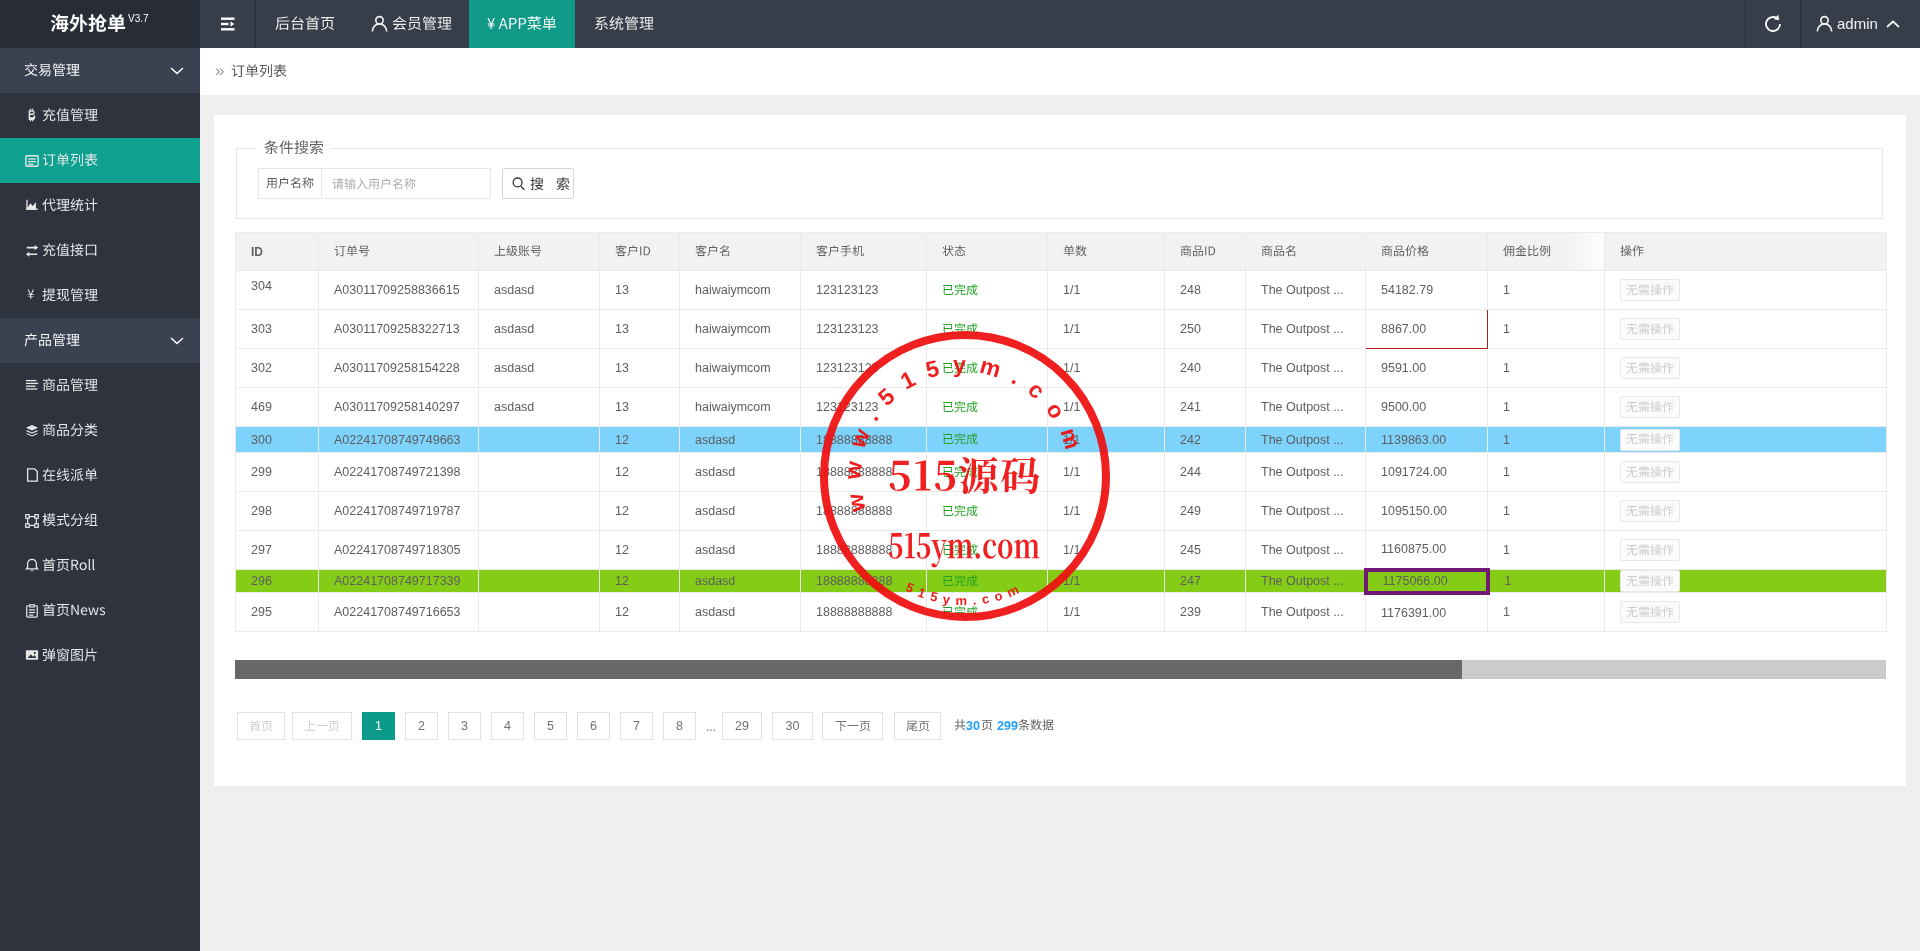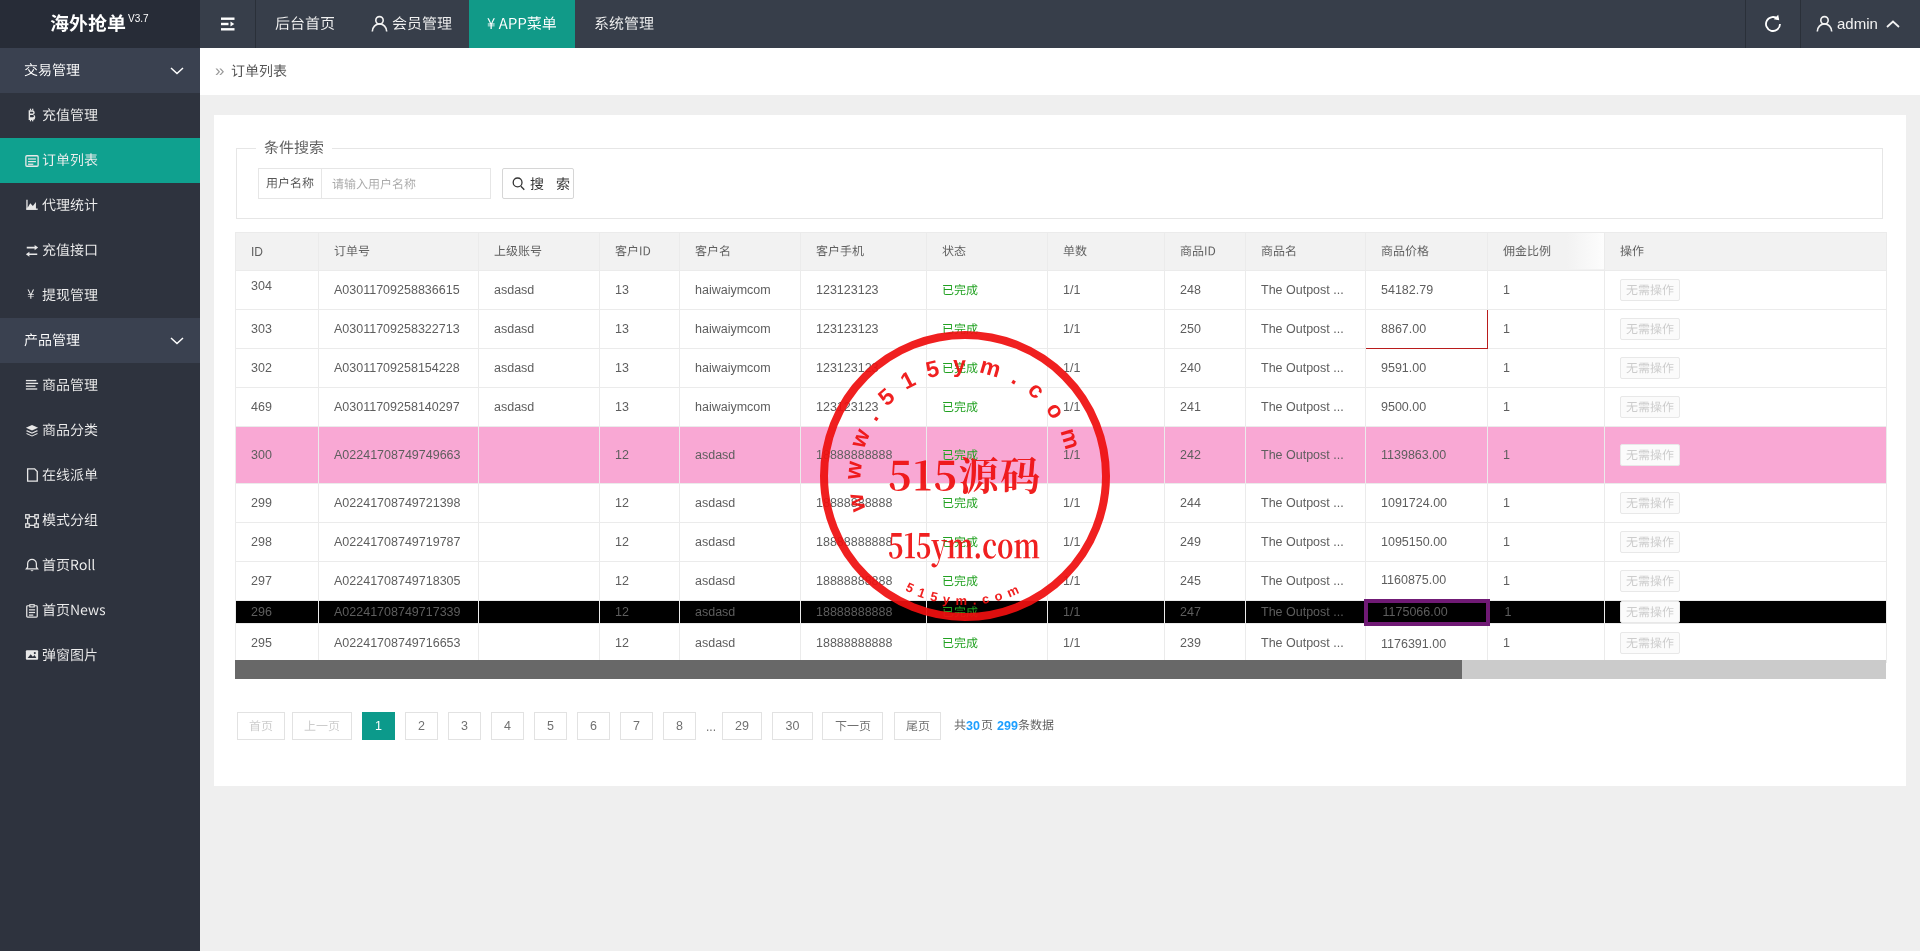--- a/index.html
+++ b/index.html
@@ -202,21 +202,21 @@
         <col style="width:121px">
         <col style="width:117px">
         <col style="width:81px">
         <col style="width:120px">
         <col style="width:122px">
         <col style="width:117px">
         <col style="width:282px">
       </colgroup>
       <tbody>
         <tr style="height:38px;background:#f2f2f2">
-          <th style="border:1px solid #ebebeb;padding:0 0 0 15px;text-align:left;font-weight:normal;font-size:12px;color:#606060">ID</th>
+          <th style="border:1px solid #ebebeb;padding:0 0 0 15px;text-align:left;font-weight:bold;font-size:12px;color:#606060">ID</th>
           <th style="border:1px solid #ebebeb;padding:0 0 0 15px;text-align:left;font-weight:normal;font-size:12px;color:#606060"><svg style="overflow:visible;vertical-align:-1.7px" width="36" height="12" viewBox="0 0 36 12">
               <path d="M1.4 1.1 2 0.5Q2.3 0.8 2.7 1.1Q3 1.5 3.3 1.8Q3.6 2.2 3.8 2.4L3.2 3.1Q3 2.8 2.7 2.4Q2.4 2.1 2 1.7Q1.7 1.4 1.4 1.1ZM0.6 4H3.3V4.9H0.6ZM4.8 1.2H11.5V2.1H4.8ZM8.4 1.6H9.4V10Q9.4 10.4 9.3 10.7Q9.1 10.9 8.8 11Q8.5 11.2 7.9 11.2Q7.3 11.2 6.5 11.2Q6.5 11.1 6.4 10.9Q6.3 10.7 6.3 10.5Q6.2 10.4 6.1 10.2Q6.6 10.3 7 10.3Q7.4 10.3 7.7 10.3Q8 10.3 8.1 10.3Q8.3 10.2 8.4 10.2Q8.4 10.1 8.4 9.9ZM2.5 11 2.3 10.1 2.6 9.7 5.3 7.9Q5.3 8.1 5.3 8.2Q5.4 8.4 5.4 8.5Q5.5 8.6 5.5 8.7Q4.6 9.4 4 9.8Q3.4 10.2 3.1 10.4Q2.8 10.6 2.7 10.8Q2.5 10.9 2.5 11ZM2.5 11Q2.4 10.9 2.3 10.7Q2.3 10.6 2.2 10.4Q2.1 10.3 2 10.2Q2.2 10.1 2.4 9.8Q2.6 9.6 2.6 9.2V4H3.5V10Q3.5 10 3.4 10Q3.3 10.1 3.1 10.2Q3 10.3 2.8 10.5Q2.7 10.6 2.6 10.7Q2.5 10.9 2.5 11Z M17.5 2.7H18.4V11.3H17.5ZM14.7 5.1V6.4H21.4V5.1ZM14.7 3.1V4.4H21.4V3.1ZM13.8 2.3H22.3V7.1H13.8ZM12.6 8.3H23.4V9.1H12.6ZM14.8 0.6 15.6 0.3Q16 0.7 16.3 1.2Q16.7 1.7 16.9 2.1L16.1 2.5Q15.9 2.1 15.5 1.6Q15.2 1.1 14.8 0.6ZM20.5 0.3 21.5 0.6Q21.1 1.2 20.7 1.8Q20.3 2.4 19.9 2.8L19.2 2.5Q19.4 2.2 19.7 1.8Q19.9 1.4 20.1 1Q20.4 0.6 20.5 0.3Z M27.1 1.5V3.2H32.8V1.5ZM26.2 0.7H33.8V4H26.2ZM24.8 5H35.2V5.9H24.8ZM27 7.2H33.1V8H27ZM32.8 7.2H33.8Q33.8 7.2 33.8 7.3Q33.8 7.4 33.8 7.5Q33.8 7.6 33.7 7.6Q33.6 8.6 33.4 9.3Q33.3 10 33.1 10.3Q32.9 10.7 32.7 10.9Q32.5 11.1 32.3 11.2Q32 11.2 31.7 11.2Q31.4 11.3 30.8 11.3Q30.3 11.2 29.6 11.2Q29.6 11 29.5 10.8Q29.5 10.5 29.3 10.3Q30 10.4 30.5 10.4Q31.1 10.4 31.4 10.4Q31.6 10.4 31.7 10.4Q31.9 10.4 32 10.3Q32.1 10.2 32.3 9.8Q32.4 9.5 32.6 8.9Q32.7 8.3 32.8 7.3ZM27.4 5.4 28.3 5.5Q28.2 6 28.1 6.4Q27.9 6.9 27.8 7.3Q27.6 7.7 27.5 8H26.4Q26.6 7.7 26.8 7.2Q26.9 6.8 27.1 6.3Q27.2 5.8 27.4 5.4Z" fill="#606060"></path>
             </svg></th>
           <th style="border:1px solid #ebebeb;padding:0 0 0 15px;text-align:left;font-weight:normal;font-size:12px;color:#606060"><svg style="overflow:visible;vertical-align:-1.7px" width="48" height="12" viewBox="0 0 48 12">
               <path d="M5.6 4.1H10.6V5H5.6ZM0.6 9.8H11.4V10.7H0.6ZM5.1 0.4H6.1V10.3H5.1Z M18.2 1.3 19.1 1.4Q19 3.5 18.7 5.4Q18.5 7.2 18.1 8.7Q17.6 10.2 16.7 11.3Q16.7 11.2 16.5 11.1Q16.4 11 16.2 10.9Q16.1 10.8 15.9 10.8Q16.8 9.7 17.3 8.3Q17.7 6.9 17.9 5.1Q18.1 3.4 18.2 1.3ZM16.8 1H21.5V1.9H16.8ZM20.7 4.3H22.5V5.1H20.5ZM22.2 4.3H22.4L22.6 4.3L23.1 4.5Q22.7 6.2 22 7.6Q21.3 8.9 20.4 9.8Q19.4 10.7 18.3 11.3Q18.2 11.2 18.1 11.1Q18 10.9 17.9 10.8Q17.7 10.7 17.6 10.6Q18.7 10.1 19.7 9.3Q20.6 8.4 21.2 7.2Q21.9 6 22.2 4.5ZM18.8 4.2Q19.2 5.5 19.9 6.8Q20.6 8.1 21.5 9Q22.5 10 23.6 10.5Q23.5 10.6 23.4 10.7Q23.3 10.9 23.2 11Q23 11.1 23 11.3Q21.8 10.6 20.9 9.6Q19.9 8.6 19.2 7.2Q18.5 5.9 18.1 4.4ZM21.2 1H22.1Q21.9 1.7 21.7 2.4Q21.5 3.2 21.3 3.9Q21.1 4.6 20.9 5.1H20Q20.2 4.6 20.4 3.9Q20.6 3.1 20.8 2.4Q21 1.7 21.2 1ZM12.7 8.2Q12.7 8.1 12.7 8Q12.6 7.8 12.6 7.6Q12.5 7.5 12.5 7.4Q12.7 7.3 12.9 7.1Q13.1 6.9 13.4 6.6Q13.5 6.4 13.8 6Q14.1 5.6 14.5 5.1Q14.9 4.6 15.3 4Q15.6 3.4 16 2.7L16.7 3.2Q16 4.5 15.1 5.6Q14.2 6.8 13.3 7.7V7.7Q13.3 7.7 13.3 7.8Q13.2 7.8 13 7.9Q12.9 8 12.8 8Q12.7 8.1 12.7 8.2ZM12.7 8.2 12.7 7.4 13.1 7.1 16.5 6.1Q16.6 6.3 16.6 6.5Q16.6 6.7 16.6 6.9Q15.4 7.3 14.7 7.5Q14 7.7 13.6 7.8Q13.2 8 13 8Q12.8 8.1 12.7 8.2ZM12.7 5.2Q12.6 5.2 12.6 5Q12.5 4.8 12.5 4.7Q12.4 4.5 12.4 4.4Q12.5 4.4 12.7 4.2Q12.9 4 13.1 3.7Q13.2 3.5 13.4 3.2Q13.6 2.8 13.8 2.3Q14.1 1.9 14.3 1.3Q14.6 0.8 14.8 0.2L15.6 0.6Q15.3 1.4 14.9 2.1Q14.5 2.9 14.1 3.5Q13.6 4.2 13.2 4.8V4.8Q13.2 4.8 13.1 4.8Q13 4.9 12.9 4.9Q12.8 5 12.7 5.1Q12.7 5.2 12.7 5.2ZM12.7 5.2 12.6 4.6 13.1 4.3 15.3 4.1Q15.3 4.2 15.3 4.4Q15.3 4.7 15.3 4.8Q14.5 4.9 14 5Q13.5 5 13.3 5.1Q13 5.1 12.9 5.2Q12.7 5.2 12.7 5.2ZM12.5 9.6Q13 9.5 13.7 9.2Q14.4 9 15.1 8.7Q15.9 8.5 16.6 8.2L16.8 9Q15.7 9.4 14.6 9.8Q13.6 10.2 12.7 10.5Z M26.6 2.3H27.3V5.8Q27.3 6.4 27.2 7.2Q27.1 7.9 26.9 8.6Q26.7 9.4 26.2 10Q25.7 10.7 24.9 11.2Q24.9 11.1 24.7 10.9Q24.6 10.8 24.4 10.7Q25.2 10.2 25.6 9.6Q26.1 9 26.2 8.3Q26.4 7.7 26.5 7Q26.6 6.3 26.6 5.8ZM27 8.8 27.5 8.3Q27.8 8.7 28.1 9.1Q28.4 9.4 28.7 9.8Q28.9 10.1 29.1 10.4L28.5 10.9Q28.3 10.6 28.1 10.2Q27.8 9.9 27.6 9.5Q27.3 9.1 27 8.8ZM25 0.8H28.8V8.2H28.1V1.6H25.7V8.2H25ZM29.1 4.9H35.3V5.8H29.1ZM32.7 5.4Q33 6.4 33.4 7.4Q33.8 8.4 34.3 9.1Q34.9 9.9 35.6 10.3Q35.5 10.4 35.4 10.5Q35.3 10.6 35.2 10.8Q35 10.9 35 11Q34.2 10.5 33.6 9.7Q33.1 8.8 32.6 7.8Q32.2 6.7 32 5.6ZM30 11.3Q30 11.2 29.9 11.1Q29.8 11 29.8 10.8Q29.7 10.7 29.6 10.6Q29.8 10.5 30 10.4Q30.2 10.2 30.2 9.8V0.5H31V10.5Q31 10.5 30.9 10.6Q30.8 10.6 30.6 10.7Q30.5 10.8 30.4 10.9Q30.2 11 30.1 11.1Q30 11.3 30 11.3ZM34.1 0.8 34.9 1Q34.6 1.7 34.1 2.3Q33.7 3 33.1 3.6Q32.6 4.1 32.1 4.5Q32 4.5 31.9 4.3Q31.8 4.2 31.6 4.1Q31.5 4 31.4 3.9Q32.2 3.3 32.9 2.5Q33.6 1.7 34.1 0.8ZM30 11.3 29.9 10.6 30.3 10.2 32.8 9.3Q32.8 9.5 32.8 9.7Q32.8 9.9 32.9 10.1Q32 10.4 31.5 10.7Q30.9 10.9 30.6 11Q30.3 11.1 30.2 11.2Q30.1 11.3 30 11.3Z M39.1 1.5V3.2H44.8V1.5ZM38.2 0.7H45.8V4H38.2ZM36.8 5H47.2V5.9H36.8ZM39 7.2H45.1V8H39ZM44.8 7.2H45.8Q45.8 7.2 45.8 7.3Q45.8 7.4 45.8 7.5Q45.8 7.6 45.7 7.6Q45.6 8.6 45.4 9.3Q45.3 10 45.1 10.3Q44.9 10.7 44.7 10.9Q44.5 11.1 44.3 11.2Q44 11.2 43.7 11.2Q43.4 11.3 42.8 11.3Q42.3 11.2 41.6 11.2Q41.6 11 41.5 10.8Q41.5 10.5 41.3 10.3Q42 10.4 42.5 10.4Q43.1 10.4 43.4 10.4Q43.6 10.4 43.7 10.4Q43.9 10.4 44 10.3Q44.1 10.2 44.3 9.8Q44.4 9.5 44.6 8.9Q44.7 8.3 44.8 7.3ZM39.4 5.4 40.3 5.5Q40.2 6 40.1 6.4Q39.9 6.9 39.8 7.3Q39.6 7.7 39.5 8H38.4Q38.6 7.7 38.8 7.2Q38.9 6.8 39.1 6.3Q39.2 5.8 39.4 5.4Z" fill="#606060"></path>
             </svg></th>
           <th style="border:1px solid #ebebeb;padding:0 0 0 15px;text-align:left;font-weight:normal;font-size:12px;color:#606060"><svg style="overflow:visible;vertical-align:-1.7px" width="36" height="12" viewBox="0 0 36 12">
               <path d="M4.5 2.4 5.5 2.5Q4.9 3.4 4 4.2Q3 5.1 1.7 5.7Q1.6 5.6 1.5 5.5Q1.4 5.4 1.3 5.3Q1.2 5.1 1.1 5.1Q2.4 4.5 3.2 3.8Q4.1 3.1 4.5 2.4ZM4.4 3.3H8.6V4H3.8ZM8.4 3.3H8.5L8.7 3.2L9.3 3.6Q8.7 4.5 7.8 5.3Q6.8 6 5.7 6.6Q4.6 7.2 3.3 7.6Q2.1 8 0.9 8.2Q0.8 8.1 0.8 8Q0.7 7.8 0.6 7.7Q0.5 7.5 0.4 7.4Q1.6 7.2 2.8 6.9Q4 6.5 5 6Q6.1 5.5 7 4.8Q7.8 4.2 8.4 3.4ZM4.1 3.8Q4.8 4.7 5.9 5.4Q7.1 6.1 8.5 6.5Q10 7 11.6 7.2Q11.5 7.3 11.4 7.4Q11.3 7.6 11.2 7.8Q11.1 7.9 11 8Q9.4 7.8 7.9 7.3Q6.5 6.8 5.3 6Q4.1 5.2 3.3 4.2ZM2.8 7.6H9.3V11.3H8.4V8.3H3.7V11.3H2.8ZM3.3 10.1H8.9V10.9H3.3ZM0.9 1.3H11.1V3.6H10.2V2.2H1.8V3.6H0.9ZM5.2 0.4 6.1 0.1Q6.3 0.5 6.5 0.9Q6.8 1.3 6.9 1.7L6 1.9Q5.9 1.6 5.6 1.2Q5.4 0.7 5.2 0.4Z M14 2.1H15V4.7Q15 5.4 14.9 6.3Q14.8 7.2 14.7 8.1Q14.5 9 14.1 9.8Q13.8 10.6 13.2 11.3Q13.1 11.3 13 11.2Q12.8 11 12.7 10.9Q12.5 10.9 12.4 10.8Q13 10.1 13.3 9.4Q13.6 8.6 13.8 7.8Q13.9 7 14 6.2Q14 5.4 14 4.7ZM17.3 0.4 18.2 0.2Q18.4 0.6 18.6 1.1Q18.8 1.6 18.9 1.9L18 2.2Q17.9 1.8 17.7 1.3Q17.5 0.8 17.3 0.4ZM14.6 2.1H22.1V7H21.2V2.9H14.6ZM14.6 5.4H21.7V6.2H14.6Z M25.2 10.3V1.5H26.3V10.3Z M28.7 10.3V1.5H30.9Q32.3 1.5 33.2 2Q34.1 2.5 34.6 3.5Q35.1 4.5 35.1 5.9Q35.1 7.3 34.6 8.3Q34.1 9.3 33.2 9.8Q32.3 10.3 31 10.3ZM29.8 9.4H30.8Q31.9 9.4 32.6 9Q33.2 8.6 33.6 7.8Q33.9 7 33.9 5.9Q33.9 4.8 33.6 4Q33.2 3.2 32.6 2.8Q31.9 2.4 30.8 2.4H29.8Z" fill="#606060"></path>
             </svg></th>
           <th style="border:1px solid #ebebeb;padding:0 0 0 15px;text-align:left;font-weight:normal;font-size:12px;color:#606060"><svg style="overflow:visible;vertical-align:-1.7px" width="36" height="12" viewBox="0 0 36 12">
@@ -316,21 +316,21 @@
             </svg></td>
           <td style="border:1px solid #ebebeb;padding:0 0 0 15px;overflow:hidden;white-space:nowrap">1/1</td>
           <td style="border:1px solid #ebebeb;padding:0 0 0 15px;overflow:hidden;white-space:nowrap">241</td>
           <td style="border:1px solid #ebebeb;padding:0 0 0 15px;overflow:hidden;white-space:nowrap">The Outpost ...</td>
           <td style="border:1px solid #ebebeb;padding:0 0 0 15px;overflow:hidden;white-space:nowrap">9500.00</td>
           <td style="border:1px solid #ebebeb;padding:0 0 0 15px;overflow:hidden;white-space:nowrap">1</td>
           <td style="border:1px solid #ebebeb;padding:0 0 0 15px;overflow:hidden;white-space:nowrap"><div style="display:inline-block;width:60px;height:22px;border:1px solid #e8e8e8;border-radius:2px;background:#fbfbfb;text-align:center;line-height:20px"><svg style="overflow:visible;vertical-align:-1.7px" width="48" height="12" viewBox="0 0 48 12">
                 <path d="M0.6 4.6H11.4V5.5H0.6ZM1.4 1H10.7V1.9H1.4ZM6.1 5.3H7.1V9.6Q7.1 9.9 7.2 10Q7.3 10.1 7.8 10.1Q7.9 10.1 8.2 10.1Q8.5 10.1 8.8 10.1Q9.2 10.1 9.5 10.1Q9.8 10.1 9.9 10.1Q10.2 10.1 10.3 10Q10.5 9.8 10.6 9.4Q10.6 9 10.6 8.2Q10.8 8.3 10.9 8.4Q11.1 8.4 11.2 8.5Q11.4 8.5 11.5 8.6Q11.5 9.5 11.3 10.1Q11.2 10.6 10.9 10.8Q10.5 11 10 11Q9.9 11 9.7 11Q9.4 11 9.1 11Q8.8 11 8.5 11Q8.2 11 8 11Q7.8 11 7.7 11Q7.1 11 6.7 10.9Q6.4 10.7 6.3 10.4Q6.1 10.1 6.1 9.6ZM5.4 1.4H6.3Q6.3 2.3 6.2 3.2Q6.1 4.1 6 5.1Q5.8 6 5.5 6.9Q5.1 7.8 4.6 8.6Q4 9.4 3.2 10.1Q2.3 10.8 1.1 11.3Q1 11.1 0.8 10.9Q0.6 10.7 0.5 10.5Q1.7 10.1 2.5 9.5Q3.3 8.8 3.8 8.1Q4.4 7.3 4.7 6.5Q5 5.7 5.1 4.8Q5.2 3.9 5.3 3.1Q5.3 2.2 5.4 1.4Z M13.6 0.7H22.4V1.4H13.6ZM12.8 6H23.3V6.8H12.8ZM14.3 3.5H16.9V4.1H14.3ZM14.1 4.7H16.9V5.3H14.1ZM19 4.7H22V5.3H19ZM19 3.5H21.7V4.1H19ZM17.5 1H18.4V5.6H17.5ZM16.3 8.1H17.2V11.2H16.3ZM19 8.1H19.8V11.2H19ZM12.9 2.1H23.1V4.4H22.3V2.8H13.7V4.4H12.9ZM13.7 7.6H21.9V8.4H14.6V11.3H13.7ZM21.7 7.6H22.6V10.4Q22.6 10.7 22.5 10.9Q22.4 11 22.2 11.1Q22 11.2 21.6 11.3Q21.3 11.3 20.8 11.3Q20.8 11.1 20.7 10.9Q20.6 10.7 20.5 10.5Q20.9 10.5 21.2 10.5Q21.4 10.5 21.5 10.5Q21.6 10.5 21.7 10.5Q21.7 10.5 21.7 10.4ZM17.5 6.3 18.5 6.4Q18.4 6.8 18.2 7.3Q18 7.8 17.8 8.1L17.1 8Q17.2 7.7 17.3 7.2Q17.5 6.7 17.5 6.3Z M24.4 6.6Q25.1 6.4 26 6.1Q26.9 5.8 27.8 5.4L28 6.2Q27.1 6.6 26.2 6.9Q25.4 7.2 24.7 7.5ZM24.6 2.7H27.9V3.5H24.6ZM25.9 0.2H26.8V10.2Q26.8 10.6 26.7 10.8Q26.6 10.9 26.4 11Q26.2 11.2 25.9 11.2Q25.6 11.2 25.1 11.2Q25.1 11 25 10.8Q25 10.6 24.9 10.4Q25.2 10.4 25.4 10.4Q25.7 10.4 25.7 10.4Q25.9 10.4 25.9 10.2ZM30.3 1.4V2.7H33.1V1.4ZM29.5 0.7H33.9V3.4H29.5ZM29 4.6V5.9H30.6V4.6ZM28.3 3.9H31.4V6.6H28.3ZM32.8 4.6V5.9H34.4V4.6ZM32 3.9H35.2V6.6H32ZM28.1 7.5H35.4V8.3H28.1ZM31.3 6.6H32.1V11.3H31.3ZM31.1 7.8 31.8 8.1Q31.4 8.7 30.7 9.3Q30.1 9.9 29.4 10.3Q28.6 10.7 27.9 11Q27.8 10.8 27.6 10.6Q27.5 10.4 27.3 10.3Q28 10.1 28.8 9.7Q29.5 9.3 30.1 8.8Q30.7 8.4 31.1 7.8ZM32.4 7.9Q32.7 8.4 33.3 8.8Q33.8 9.3 34.4 9.6Q35 10 35.6 10.2Q35.5 10.3 35.4 10.4Q35.3 10.5 35.2 10.7Q35.1 10.8 35 10.9Q34.4 10.6 33.8 10.2Q33.2 9.8 32.6 9.3Q32.1 8.7 31.7 8.2Z M41.8 2.2H47.5V3.1H41.4ZM43.3 4.8H47.3V5.7H43.3ZM43.3 7.5H47.4V8.3H43.3ZM42.9 2.5H43.8V11.3H42.9ZM42.3 0.4 43.2 0.6Q42.8 1.6 42.4 2.5Q41.9 3.4 41.4 4.2Q40.9 5 40.4 5.6Q40.3 5.6 40.2 5.4Q40 5.3 39.9 5.2Q39.8 5.1 39.7 5Q40.2 4.5 40.7 3.7Q41.2 3 41.6 2.1Q42 1.3 42.3 0.4ZM39.4 0.3 40.3 0.6Q39.9 1.6 39.4 2.6Q38.8 3.6 38.2 4.4Q37.6 5.3 37 6Q36.9 5.9 36.8 5.7Q36.7 5.5 36.6 5.3Q36.5 5.2 36.4 5.1Q37 4.5 37.6 3.7Q38.1 3 38.6 2.1Q39.1 1.2 39.4 0.3ZM38.1 3.4 39 2.5 39 2.5V11.3H38.1Z" fill="#cccccc"></path>
               </svg></div></td>
         </tr>
-        <tr style="height:57px;background:#f9a8d4">
+        <tr style="height:26px;background:#7dd3fc">
           <td style="border:1px solid #ebebeb;padding:0 0 0 15px;overflow:hidden;white-space:nowrap">300</td>
           <td style="border:1px solid #ebebeb;padding:0 0 0 15px;overflow:hidden;white-space:nowrap">A02241708749749663</td>
           <td style="border:1px solid #ebebeb;padding:0 0 0 15px;overflow:hidden;white-space:nowrap"></td>
           <td style="border:1px solid #ebebeb;padding:0 0 0 15px;overflow:hidden;white-space:nowrap">12</td>
           <td style="border:1px solid #ebebeb;padding:0 0 0 15px;overflow:hidden;white-space:nowrap">asdasd</td>
           <td style="border:1px solid #ebebeb;padding:0 0 0 15px;overflow:hidden;white-space:nowrap">18888888888</td>
           <td style="border:1px solid #ebebeb;padding:0 0 0 15px;overflow:hidden;white-space:nowrap"><svg style="overflow:visible;vertical-align:-1.7px" width="36" height="12" viewBox="0 0 36 12">
               <path d="M1.7 3.1H2.7V9.1Q2.7 9.5 2.8 9.7Q2.9 9.9 3.3 10Q3.6 10.1 4.3 10.1Q4.4 10.1 4.9 10.1Q5.3 10.1 5.9 10.1Q6.5 10.1 7.1 10.1Q7.6 10.1 8.1 10.1Q8.6 10.1 8.8 10.1Q9.3 10.1 9.6 10Q9.9 9.9 10.1 9.6Q10.3 9.3 10.4 8.9Q10.4 8.4 10.5 7.7Q10.6 7.8 10.8 7.9Q11 7.9 11.1 8Q11.3 8 11.4 8.1Q11.3 8.9 11.2 9.5Q11.1 10 10.8 10.3Q10.5 10.7 10 10.8Q9.6 10.9 8.8 10.9Q8.7 10.9 8.4 10.9Q8 10.9 7.5 10.9Q7.1 10.9 6.6 10.9Q6 10.9 5.6 10.9Q5.1 10.9 4.8 10.9Q4.4 10.9 4.3 10.9Q3.3 10.9 2.8 10.8Q2.2 10.6 2 10.2Q1.7 9.8 1.7 9.1ZM2.2 5H9.3V5.9H2.2ZM1.1 1H9.9V6.5H9V1.9H1.1Z M14.7 3.8H21.2V4.6H14.7ZM12.7 6H23.3V6.8H12.7ZM15.9 6.5H16.8Q16.8 7.6 16.6 8.3Q16.4 9.1 16 9.7Q15.6 10.3 14.9 10.7Q14.2 11 13 11.3Q13 11.2 12.9 11Q12.8 10.9 12.7 10.8Q12.6 10.6 12.5 10.5Q13.6 10.3 14.2 10Q14.9 9.7 15.2 9.2Q15.6 8.7 15.7 8.1Q15.9 7.4 15.9 6.5ZM18.9 6.5H19.8V9.8Q19.8 10.1 19.9 10.2Q20 10.3 20.4 10.3Q20.5 10.3 20.7 10.3Q21 10.3 21.2 10.3Q21.5 10.3 21.7 10.3Q22 10.3 22.1 10.3Q22.3 10.3 22.4 10.1Q22.6 10 22.6 9.7Q22.6 9.4 22.7 8.7Q22.8 8.7 22.9 8.8Q23.1 8.9 23.2 8.9Q23.4 9 23.5 9Q23.4 9.8 23.3 10.3Q23.2 10.7 22.9 10.9Q22.6 11.1 22.2 11.1Q22.1 11.1 21.8 11.1Q21.6 11.1 21.2 11.1Q20.9 11.1 20.7 11.1Q20.4 11.1 20.3 11.1Q19.8 11.1 19.5 11Q19.2 10.9 19 10.6Q18.9 10.3 18.9 9.9ZM13 1.6H23V4.3H22.1V2.5H13.9V4.3H13ZM17.1 0.4 18 0.1Q18.2 0.5 18.4 1Q18.7 1.5 18.8 1.8L17.8 2.1Q17.7 1.8 17.5 1.3Q17.3 0.8 17.1 0.4Z M26.1 4.7H29V5.6H26.1ZM28.7 4.7H29.6Q29.6 4.7 29.6 4.8Q29.6 4.9 29.5 5Q29.5 5.1 29.5 5.1Q29.5 6.5 29.5 7.3Q29.4 8.1 29.4 8.6Q29.3 9 29.2 9.2Q29 9.3 28.9 9.4Q28.7 9.5 28.4 9.5Q28.2 9.5 27.8 9.5Q27.4 9.5 27 9.5Q27 9.3 26.9 9.1Q26.9 8.8 26.8 8.7Q27.2 8.7 27.5 8.7Q27.9 8.7 28 8.7Q28.2 8.7 28.2 8.7Q28.3 8.7 28.4 8.6Q28.5 8.5 28.5 8.1Q28.6 7.7 28.6 7Q28.7 6.2 28.7 4.9ZM32.1 0.8 32.6 0.3Q33 0.5 33.4 0.7Q33.8 1 34.2 1.2Q34.5 1.4 34.8 1.7L34.2 2.3Q34 2.1 33.6 1.8Q33.3 1.6 32.8 1.3Q32.4 1 32.1 0.8ZM33.8 4.1 34.7 4.3Q33.9 6.7 32.6 8.4Q31.2 10.1 29.4 11.2Q29.3 11.1 29.2 11Q29.1 10.8 29 10.7Q28.9 10.6 28.7 10.5Q30.6 9.5 31.8 7.9Q33.1 6.3 33.8 4.1ZM26.1 2.3H35.4V3.2H26.1ZM25.5 2.3H26.5V5.7Q26.5 6.3 26.4 7Q26.4 7.8 26.2 8.6Q26.1 9.3 25.9 10.1Q25.6 10.8 25.2 11.4Q25.1 11.3 25 11.2Q24.8 11 24.7 10.9Q24.5 10.8 24.4 10.8Q24.9 10 25.2 9.1Q25.4 8.2 25.5 7.3Q25.5 6.4 25.5 5.7ZM30.5 0.3H31.5Q31.5 1.9 31.6 3.4Q31.7 4.9 32 6.2Q32.2 7.4 32.5 8.3Q32.9 9.3 33.3 9.8Q33.7 10.3 34.2 10.3Q34.4 10.3 34.6 9.8Q34.7 9.3 34.7 8.1Q34.9 8.2 35.1 8.3Q35.3 8.5 35.5 8.5Q35.4 9.6 35.3 10.1Q35.1 10.7 34.8 11Q34.6 11.2 34.1 11.2Q33.5 11.2 33 10.8Q32.5 10.4 32.1 9.6Q31.7 8.9 31.4 7.9Q31.1 6.9 30.9 5.6Q30.7 4.4 30.6 3.1Q30.5 1.7 30.5 0.3Z" fill="#21a121"></path>
             </svg></td>
           <td style="border:1px solid #ebebeb;padding:0 0 0 15px;overflow:hidden;white-space:nowrap">1/1</td>
@@ -392,21 +392,21 @@
             </svg></td>
           <td style="border:1px solid #ebebeb;padding:0 0 0 15px;overflow:hidden;white-space:nowrap">1/1</td>
           <td style="border:1px solid #ebebeb;padding:0 0 0 15px;overflow:hidden;white-space:nowrap">245</td>
           <td style="border:1px solid #ebebeb;padding:0 0 0 15px;overflow:hidden;white-space:nowrap">The Outpost ...</td>
           <td style="border:1px solid #ebebeb;padding:0 0 0 15px;overflow:hidden;white-space:nowrap">1160875.00</td>
           <td style="border:1px solid #ebebeb;padding:0 0 0 15px;overflow:hidden;white-space:nowrap">1</td>
           <td style="border:1px solid #ebebeb;padding:0 0 0 15px;overflow:hidden;white-space:nowrap"><div style="display:inline-block;width:60px;height:22px;border:1px solid #e8e8e8;border-radius:2px;background:#fbfbfb;text-align:center;line-height:20px"><svg style="overflow:visible;vertical-align:-1.7px" width="48" height="12" viewBox="0 0 48 12">
                 <path d="M0.6 4.6H11.4V5.5H0.6ZM1.4 1H10.7V1.9H1.4ZM6.1 5.3H7.1V9.6Q7.1 9.9 7.2 10Q7.3 10.1 7.8 10.1Q7.9 10.1 8.2 10.1Q8.5 10.1 8.8 10.1Q9.2 10.1 9.5 10.1Q9.8 10.1 9.9 10.1Q10.2 10.1 10.3 10Q10.5 9.8 10.6 9.4Q10.6 9 10.6 8.2Q10.8 8.3 10.9 8.4Q11.1 8.4 11.2 8.5Q11.4 8.5 11.5 8.6Q11.5 9.5 11.3 10.1Q11.2 10.6 10.9 10.8Q10.5 11 10 11Q9.9 11 9.7 11Q9.4 11 9.1 11Q8.8 11 8.5 11Q8.2 11 8 11Q7.8 11 7.7 11Q7.1 11 6.7 10.9Q6.4 10.7 6.3 10.4Q6.1 10.1 6.1 9.6ZM5.4 1.4H6.3Q6.3 2.3 6.2 3.2Q6.1 4.1 6 5.1Q5.8 6 5.5 6.9Q5.1 7.8 4.6 8.6Q4 9.4 3.2 10.1Q2.3 10.8 1.1 11.3Q1 11.1 0.8 10.9Q0.6 10.7 0.5 10.5Q1.7 10.1 2.5 9.5Q3.3 8.8 3.8 8.1Q4.4 7.3 4.7 6.5Q5 5.7 5.1 4.8Q5.2 3.9 5.3 3.1Q5.3 2.2 5.4 1.4Z M13.6 0.7H22.4V1.4H13.6ZM12.8 6H23.3V6.8H12.8ZM14.3 3.5H16.9V4.1H14.3ZM14.1 4.7H16.9V5.3H14.1ZM19 4.7H22V5.3H19ZM19 3.5H21.7V4.1H19ZM17.5 1H18.4V5.6H17.5ZM16.3 8.1H17.2V11.2H16.3ZM19 8.1H19.8V11.2H19ZM12.9 2.1H23.1V4.4H22.3V2.8H13.7V4.4H12.9ZM13.7 7.6H21.9V8.4H14.6V11.3H13.7ZM21.7 7.6H22.6V10.4Q22.6 10.7 22.5 10.9Q22.4 11 22.2 11.1Q22 11.2 21.6 11.3Q21.3 11.3 20.8 11.3Q20.8 11.1 20.7 10.9Q20.6 10.7 20.5 10.5Q20.9 10.5 21.2 10.5Q21.4 10.5 21.5 10.5Q21.6 10.5 21.7 10.5Q21.7 10.5 21.7 10.4ZM17.5 6.3 18.5 6.4Q18.4 6.8 18.2 7.3Q18 7.8 17.8 8.1L17.1 8Q17.2 7.7 17.3 7.2Q17.5 6.7 17.5 6.3Z M24.4 6.6Q25.1 6.4 26 6.1Q26.9 5.8 27.8 5.4L28 6.2Q27.1 6.6 26.2 6.9Q25.4 7.2 24.7 7.5ZM24.6 2.7H27.9V3.5H24.6ZM25.9 0.2H26.8V10.2Q26.8 10.6 26.7 10.8Q26.6 10.9 26.4 11Q26.2 11.2 25.9 11.2Q25.6 11.2 25.1 11.2Q25.1 11 25 10.8Q25 10.6 24.9 10.4Q25.2 10.4 25.4 10.4Q25.7 10.4 25.7 10.4Q25.9 10.4 25.9 10.2ZM30.3 1.4V2.7H33.1V1.4ZM29.5 0.7H33.9V3.4H29.5ZM29 4.6V5.9H30.6V4.6ZM28.3 3.9H31.4V6.6H28.3ZM32.8 4.6V5.9H34.4V4.6ZM32 3.9H35.2V6.6H32ZM28.1 7.5H35.4V8.3H28.1ZM31.3 6.6H32.1V11.3H31.3ZM31.1 7.8 31.8 8.1Q31.4 8.7 30.7 9.3Q30.1 9.9 29.4 10.3Q28.6 10.7 27.9 11Q27.8 10.8 27.6 10.6Q27.5 10.4 27.3 10.3Q28 10.1 28.8 9.7Q29.5 9.3 30.1 8.8Q30.7 8.4 31.1 7.8ZM32.4 7.9Q32.7 8.4 33.3 8.8Q33.8 9.3 34.4 9.6Q35 10 35.6 10.2Q35.5 10.3 35.4 10.4Q35.3 10.5 35.2 10.7Q35.1 10.8 35 10.9Q34.4 10.6 33.8 10.2Q33.2 9.8 32.6 9.3Q32.1 8.7 31.7 8.2Z M41.8 2.2H47.5V3.1H41.4ZM43.3 4.8H47.3V5.7H43.3ZM43.3 7.5H47.4V8.3H43.3ZM42.9 2.5H43.8V11.3H42.9ZM42.3 0.4 43.2 0.6Q42.8 1.6 42.4 2.5Q41.9 3.4 41.4 4.2Q40.9 5 40.4 5.6Q40.3 5.6 40.2 5.4Q40 5.3 39.9 5.2Q39.8 5.1 39.7 5Q40.2 4.5 40.7 3.7Q41.2 3 41.6 2.1Q42 1.3 42.3 0.4ZM39.4 0.3 40.3 0.6Q39.9 1.6 39.4 2.6Q38.8 3.6 38.2 4.4Q37.6 5.3 37 6Q36.9 5.9 36.8 5.7Q36.7 5.5 36.6 5.3Q36.5 5.2 36.4 5.1Q37 4.5 37.6 3.7Q38.1 3 38.6 2.1Q39.1 1.2 39.4 0.3ZM38.1 3.4 39 2.5 39 2.5V11.3H38.1Z" fill="#cccccc"></path>
               </svg></div></td>
         </tr>
-        <tr style="height:22px;background:#000000">
+        <tr style="height:22px;background:#84cc16">
           <td style="border:1px solid #ebebeb;padding:0 0 0 15px;overflow:hidden;white-space:nowrap">296</td>
           <td style="border:1px solid #ebebeb;padding:0 0 0 15px;overflow:hidden;white-space:nowrap">A02241708749717339</td>
           <td style="border:1px solid #ebebeb;padding:0 0 0 15px;overflow:hidden;white-space:nowrap"></td>
           <td style="border:1px solid #ebebeb;padding:0 0 0 15px;overflow:hidden;white-space:nowrap">12</td>
           <td style="border:1px solid #ebebeb;padding:0 0 0 15px;overflow:hidden;white-space:nowrap">asdasd</td>
           <td style="border:1px solid #ebebeb;padding:0 0 0 15px;overflow:hidden;white-space:nowrap">18888888888</td>
           <td style="border:1px solid #ebebeb;padding:0 0 0 15px;overflow:hidden;white-space:nowrap"><svg style="overflow:visible;vertical-align:-1.7px" width="36" height="12" viewBox="0 0 36 12">
               <path d="M1.7 3.1H2.7V9.1Q2.7 9.5 2.8 9.7Q2.9 9.9 3.3 10Q3.6 10.1 4.3 10.1Q4.4 10.1 4.9 10.1Q5.3 10.1 5.9 10.1Q6.5 10.1 7.1 10.1Q7.6 10.1 8.1 10.1Q8.6 10.1 8.8 10.1Q9.3 10.1 9.6 10Q9.9 9.9 10.1 9.6Q10.3 9.3 10.4 8.9Q10.4 8.4 10.5 7.7Q10.6 7.8 10.8 7.9Q11 7.9 11.1 8Q11.3 8 11.4 8.1Q11.3 8.9 11.2 9.5Q11.1 10 10.8 10.3Q10.5 10.7 10 10.8Q9.6 10.9 8.8 10.9Q8.7 10.9 8.4 10.9Q8 10.9 7.5 10.9Q7.1 10.9 6.6 10.9Q6 10.9 5.6 10.9Q5.1 10.9 4.8 10.9Q4.4 10.9 4.3 10.9Q3.3 10.9 2.8 10.8Q2.2 10.6 2 10.2Q1.7 9.8 1.7 9.1ZM2.2 5H9.3V5.9H2.2ZM1.1 1H9.9V6.5H9V1.9H1.1Z M14.7 3.8H21.2V4.6H14.7ZM12.7 6H23.3V6.8H12.7ZM15.9 6.5H16.8Q16.8 7.6 16.6 8.3Q16.4 9.1 16 9.7Q15.6 10.3 14.9 10.7Q14.2 11 13 11.3Q13 11.2 12.9 11Q12.8 10.9 12.7 10.8Q12.6 10.6 12.5 10.5Q13.6 10.3 14.2 10Q14.9 9.7 15.2 9.2Q15.6 8.7 15.7 8.1Q15.9 7.4 15.9 6.5ZM18.9 6.5H19.8V9.8Q19.8 10.1 19.9 10.2Q20 10.3 20.4 10.3Q20.5 10.3 20.7 10.3Q21 10.3 21.2 10.3Q21.5 10.3 21.7 10.3Q22 10.3 22.1 10.3Q22.3 10.3 22.4 10.1Q22.6 10 22.6 9.7Q22.6 9.4 22.7 8.7Q22.8 8.7 22.9 8.8Q23.1 8.9 23.2 8.9Q23.4 9 23.5 9Q23.4 9.8 23.3 10.3Q23.2 10.7 22.9 10.9Q22.6 11.1 22.2 11.1Q22.1 11.1 21.8 11.1Q21.6 11.1 21.2 11.1Q20.9 11.1 20.7 11.1Q20.4 11.1 20.3 11.1Q19.8 11.1 19.5 11Q19.2 10.9 19 10.6Q18.9 10.3 18.9 9.9ZM13 1.6H23V4.3H22.1V2.5H13.9V4.3H13ZM17.1 0.4 18 0.1Q18.2 0.5 18.4 1Q18.7 1.5 18.8 1.8L17.8 2.1Q17.7 1.8 17.5 1.3Q17.3 0.8 17.1 0.4Z M26.1 4.7H29V5.6H26.1ZM28.7 4.7H29.6Q29.6 4.7 29.6 4.8Q29.6 4.9 29.5 5Q29.5 5.1 29.5 5.1Q29.5 6.5 29.5 7.3Q29.4 8.1 29.4 8.6Q29.3 9 29.2 9.2Q29 9.3 28.9 9.4Q28.7 9.5 28.4 9.5Q28.2 9.5 27.8 9.5Q27.4 9.5 27 9.5Q27 9.3 26.9 9.1Q26.9 8.8 26.8 8.7Q27.2 8.7 27.5 8.7Q27.9 8.7 28 8.7Q28.2 8.7 28.2 8.7Q28.3 8.7 28.4 8.6Q28.5 8.5 28.5 8.1Q28.6 7.7 28.6 7Q28.7 6.2 28.7 4.9ZM32.1 0.8 32.6 0.3Q33 0.5 33.4 0.7Q33.8 1 34.2 1.2Q34.5 1.4 34.8 1.7L34.2 2.3Q34 2.1 33.6 1.8Q33.3 1.6 32.8 1.3Q32.4 1 32.1 0.8ZM33.8 4.1 34.7 4.3Q33.9 6.7 32.6 8.4Q31.2 10.1 29.4 11.2Q29.3 11.1 29.2 11Q29.1 10.8 29 10.7Q28.9 10.6 28.7 10.5Q30.6 9.5 31.8 7.9Q33.1 6.3 33.8 4.1ZM26.1 2.3H35.4V3.2H26.1ZM25.5 2.3H26.5V5.7Q26.5 6.3 26.4 7Q26.4 7.8 26.2 8.6Q26.1 9.3 25.9 10.1Q25.6 10.8 25.2 11.4Q25.1 11.3 25 11.2Q24.8 11 24.7 10.9Q24.5 10.8 24.4 10.8Q24.9 10 25.2 9.1Q25.4 8.2 25.5 7.3Q25.5 6.4 25.5 5.7ZM30.5 0.3H31.5Q31.5 1.9 31.6 3.4Q31.7 4.9 32 6.2Q32.2 7.4 32.5 8.3Q32.9 9.3 33.3 9.8Q33.7 10.3 34.2 10.3Q34.4 10.3 34.6 9.8Q34.7 9.3 34.7 8.1Q34.9 8.2 35.1 8.3Q35.3 8.5 35.5 8.5Q35.4 9.6 35.3 10.1Q35.1 10.7 34.8 11Q34.6 11.2 34.1 11.2Q33.5 11.2 33 10.8Q32.5 10.4 32.1 9.6Q31.7 8.9 31.4 7.9Q31.1 6.9 30.9 5.6Q30.7 4.4 30.6 3.1Q30.5 1.7 30.5 0.3Z" fill="#21a121"></path>
             </svg></td>
           <td style="border:1px solid #ebebeb;padding:0 0 0 15px;overflow:hidden;white-space:nowrap">1/1</td>

